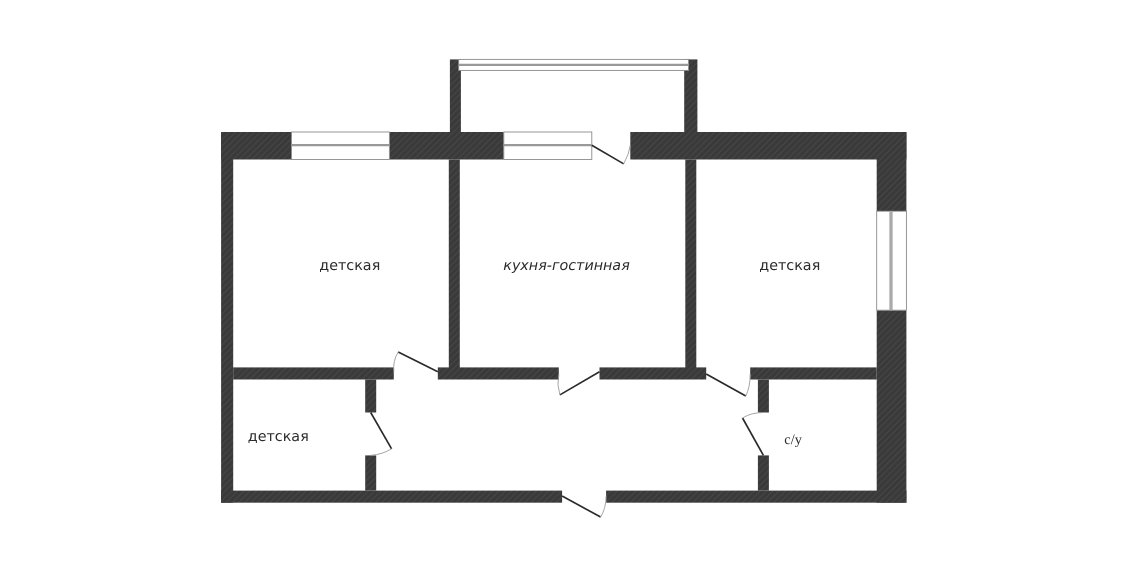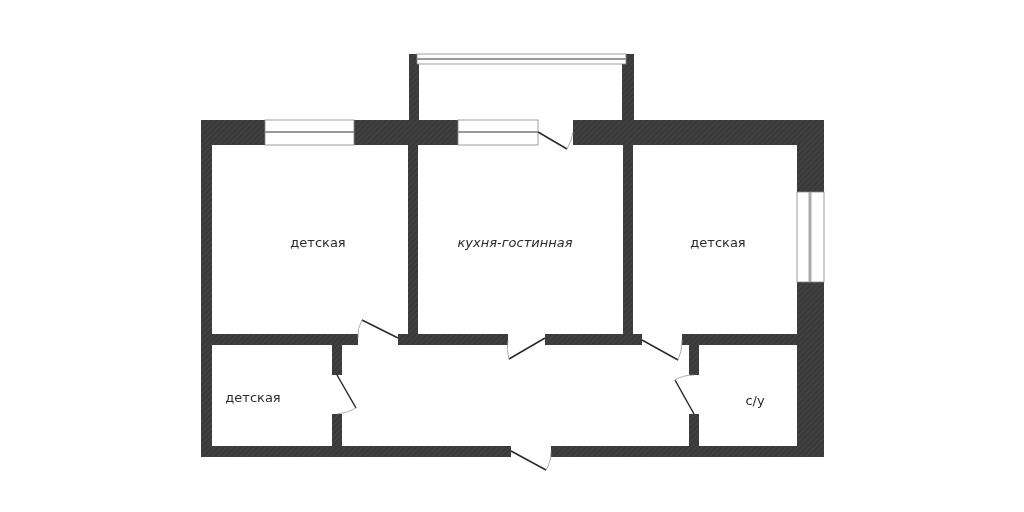--- a/index.html
+++ b/index.html
@@ -83,13 +83,13 @@
 
     <line x1="511" y1="451" x2="546" y2="470"></line>
     <path d="M546 470 Q551 462 551 451" stroke="#999" stroke-width="0.8"></path>
   </g>
 </svg>
 
 <div class="room-label" style="left:318px;top:242px;">детская</div>
 <div class="room-label" style="left:515px;top:242px;font-style:italic;">кухня-гостинная</div>
 <div class="room-label" style="left:718px;top:242px;">детская</div>
 <div class="room-label" style="left:253px;top:397px;">детская</div>
-<div class="room-label" style="left:755px;top:400px;">с/у</div>
+<div class="room-label" style="left:721px;top:400px;font-family:Liberation Serif, serif;">с/у</div>
 
 </body></html>

